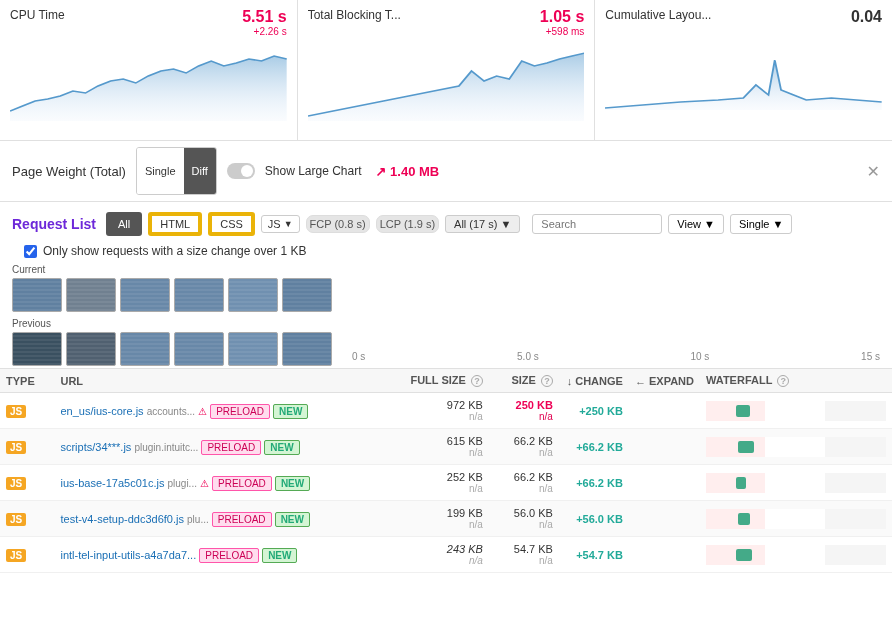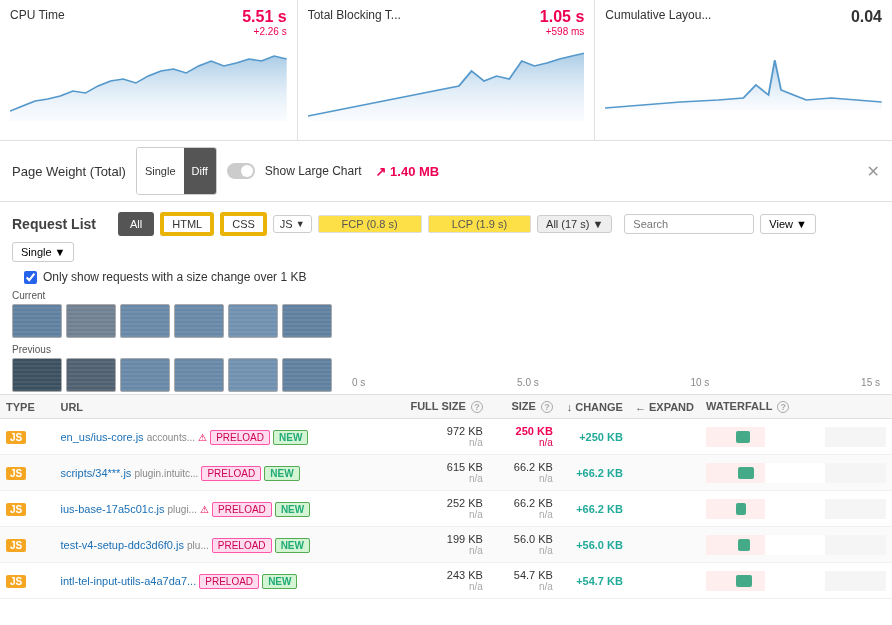--- a/index.html
+++ b/index.html
@@ -25,26 +25,26 @@
     .btn-toggle .inactive { background: #fff; color: #333; }
     .toggle-dot { width: 28px; height: 16px; background: #ccc; border-radius: 8px; cursor: pointer; position: relative; }
     .toggle-dot::after { content:''; position:absolute; width:12px; height:12px; background:#fff; border-radius:50%; top:2px; right:2px; }
     .show-large { font-size: 12px; color: #333; }
     .pw-amount { font-size: 13px; font-weight: 600; color: #e05; margin-left: 4px; }
     .close-btn { margin-left: auto; cursor: pointer; font-size: 16px; color: #999; }
 
     
     .request-header { padding: 10px 12px 6px 12px; }
     .request-title-row { display: flex; align-items: center; gap: 6px; flex-wrap: wrap; }
-    .request-title { font-size: 14px; font-weight: 600; color: #404040; margin-right: 16px; }
+    .request-title { font-size: 14px; font-weight: 600; color: #6d28d9; margin-right: 4px; }
     .filter-btn { padding: 2px 8px; font-size: 11px; border: 4px solid #eab308; border-radius: 3px; cursor: pointer; background: #fff; color: #333; }
     .filter-btn.active { background: #555; color: #fff; border-color: #555; }
     .filter-dropdown { padding: 2px 6px; font-size: 11px; border: 1px solid #ccc; border-radius: 3px; cursor: pointer; background: #fff; color: #333; display: flex; align-items: center; gap: 3px; }
     .filter-dropdown .arrow { font-size: 9px; }
-    .fcp-badge { background: #fde047; border: 1px solid #ddd; border-radius: 2px; padding: 2px 23px; font-size: 11px; color: #555; }
+    .fcp-badge { background: #e5e5e5; border: 1px solid #ddd; border-radius: 7px; padding: 2px 3px; font-size: 11px; color: #555; }
     .all-count { background: #eee; border: 1px solid #ccc; border-radius: 3px; padding: 2px 8px; font-size: 11px; display: flex; align-items: center; gap: 3px; cursor: pointer; }
     .search-box { margin-left: 6px; border: 1px solid #ccc; border-radius: 3px; padding: 3px 8px; font-size: 11px; width: 130px; }
     .view-btn { padding: 3px 8px; font-size: 11px; border: 1px solid #ccc; border-radius: 3px; background: #fff; cursor: pointer; display: flex; align-items: center; gap: 3px; }
     .checkbox-row { margin-top: 8px; display: flex; align-items: center; gap: 6px; font-size: 12px; padding-left: 12px; }
     .checkbox-row input { accent-color: #2563eb; }
     .thumb-group { display: flex; flex-direction: column; }
     .thumb-label { font-size: 10px; color: #555; margin-bottom: 3px; }
     .thumb-row { display: flex; gap: 4px; }
     .thumb { width: 50px; height: 34px; background: #7090b0; border-radius: 2px; border: 1px solid #aaa; position: relative; overflow: hidden; }
     .thumb::after { content: ''; position: absolute; inset: 0; background: repeating-linear-gradient(0deg, rgba(255,255,255,0.07) 0px, rgba(255,255,255,0.07) 2px, transparent 2px, transparent 4px); }
@@ -316,21 +316,21 @@
           <td style="text-align: right;"></td>
           <td style="position: relative; min-width: 180px;">
             <div style="position: relative; height: 20px; width: 180px; background: linear-gradient(90deg, rgb(255, 238, 238) 0%, rgb(255, 238, 238) 33%, rgb(255, 255, 255) 33%, rgb(255, 255, 255) 66%, rgb(245, 245, 245) 66%, rgb(245, 245, 245) 100%);">
               <div style="position: absolute; height: 12px; top: 4px; left: 32px; width: 12px; background: rgb(68, 170, 136); border-radius: 2px;"></div>
             </div>
           </td>
         </tr>
         <tr style="background: rgb(255, 255, 255);">
           <td><span class="type-badge js">JS</span></td>
           <td style="min-width: 200px;"><span class="url-main">intl-tel-input-utils-a4a7da7...</span> <span class="preload-badge">PRELOAD</span> <span class="new-badge">NEW</span></td>
-          <td style="text-align: right;">
+          <td style="text-align: right; font-style: italic;">
             <div>243 KB</div>
             <div style="color:#aaa;font-size:10px">n/a</div>
           </td>
           <td style="text-align: right;">
             <div class="">54.7 KB</div>
             <div style="color:#aaa;font-size:10px">n/a</div>
           </td>
           <td style="text-align: right;"><span class="change-green">+54.7 KB</span></td>
           <td style="text-align: right;"></td>
           <td style="position: relative; min-width: 180px;">

